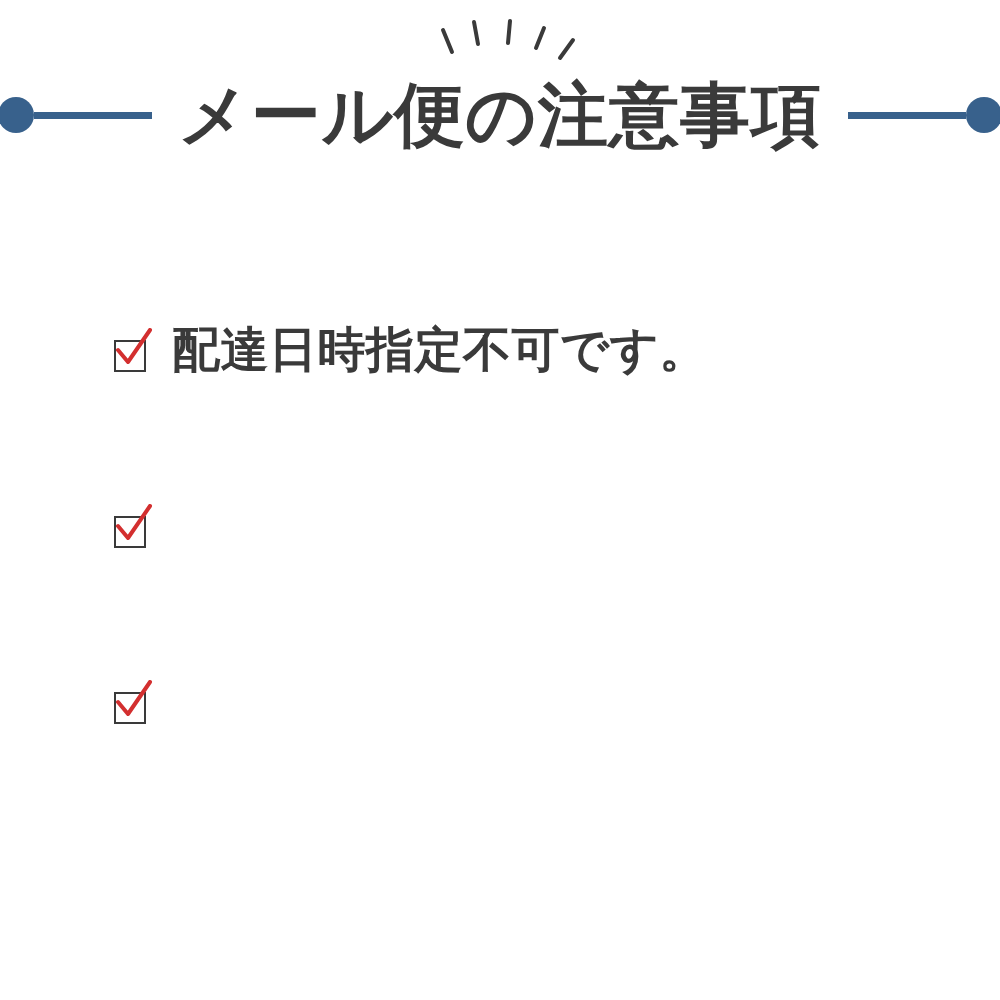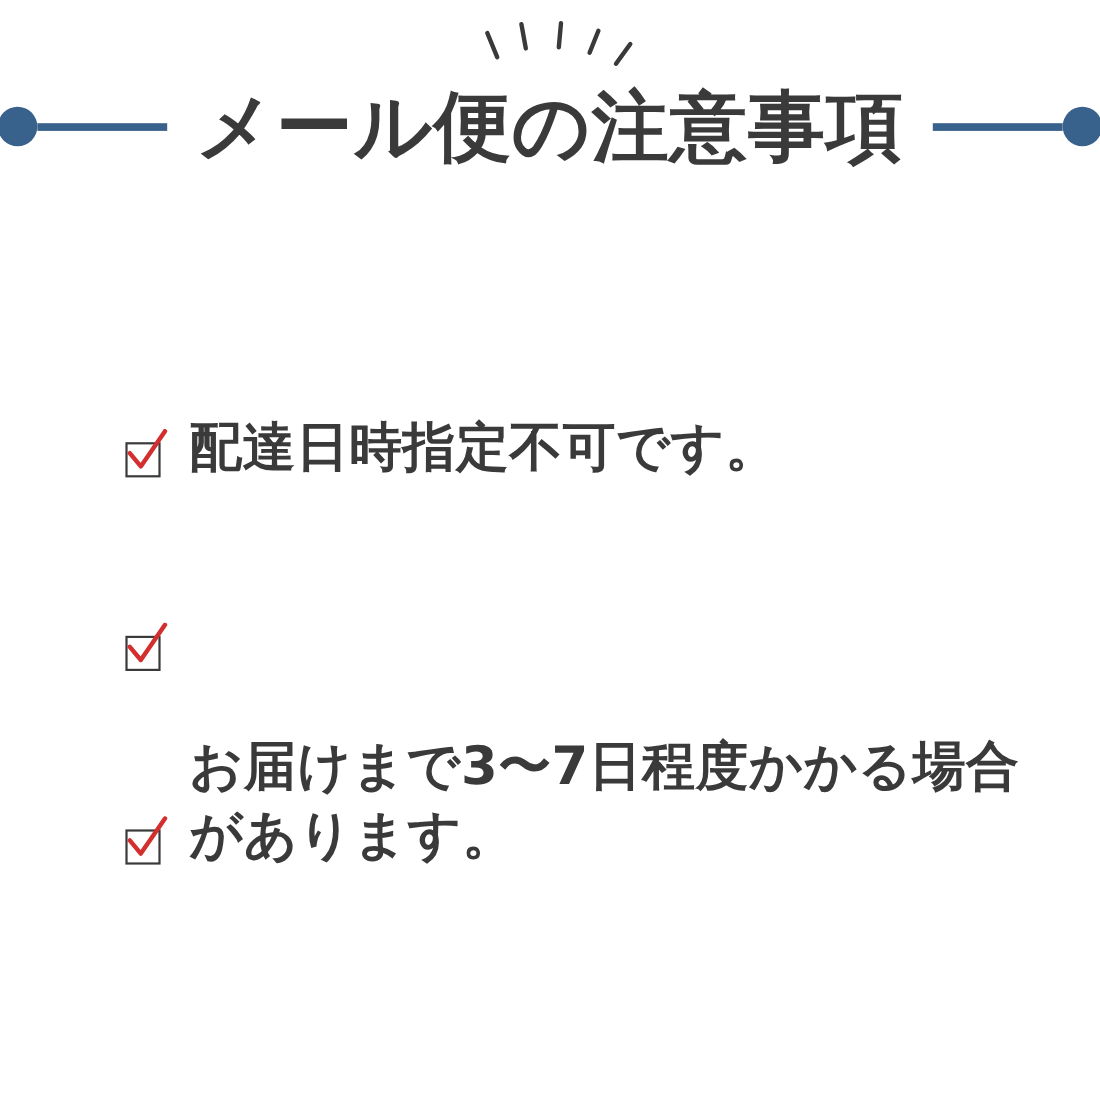--- a/index.html
+++ b/index.html
@@ -83,21 +83,21 @@
   
   .notes {
     position: absolute;
     top: 262px;
     left: 0;
     width: 1000px;
   }
 
   .note-item {
     display: flex;
-    align-items: flex-end;
+    align-items: center;
     padding: 0 40px 0 112px;
     box-sizing: border-box;
     min-height: 176px;
   }
 
   .check-box {
     flex: 0 0 auto;
     position: relative;
     width: 40px;
     height: 40px;
@@ -185,18 +185,17 @@
       </span>
     </div>
 
     <div class="note-item">
       <span class="check-box">
         <span class="box"></span>
         <svg class="tick" viewBox="0 0 42 44" xmlns="http://www.w3.org/2000/svg">
           <polyline points="6,22 16,34 38,2" fill="none" stroke="#d32f2f" stroke-width="4" stroke-linecap="round" stroke-linejoin="round"></polyline>
         </svg>
       </span>
-      <span class="note-text">お届けまで3〜7日程度かかる場合があります。</span>
     </div>
 
   </div>
 
 </div>
 
 </body></html>

